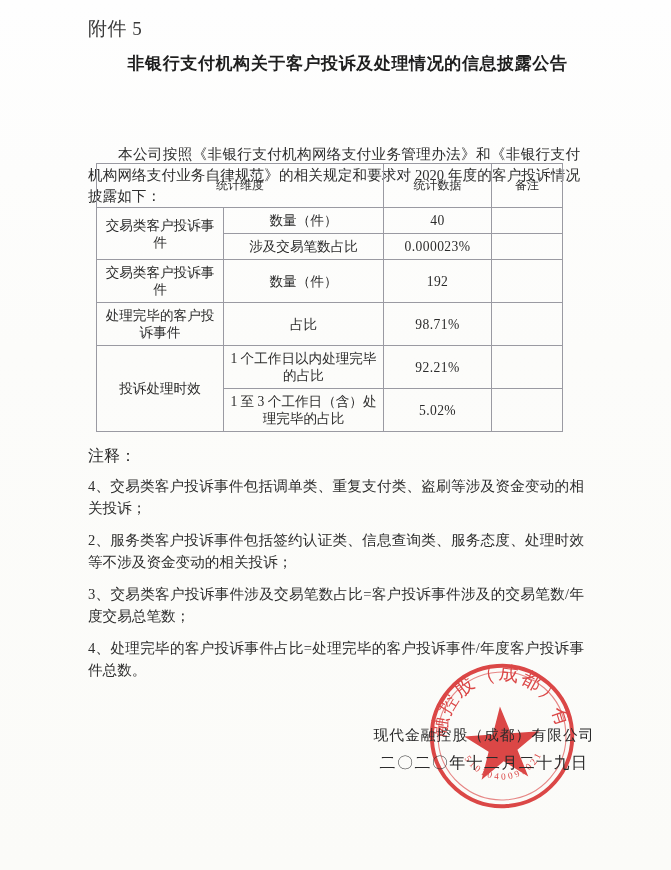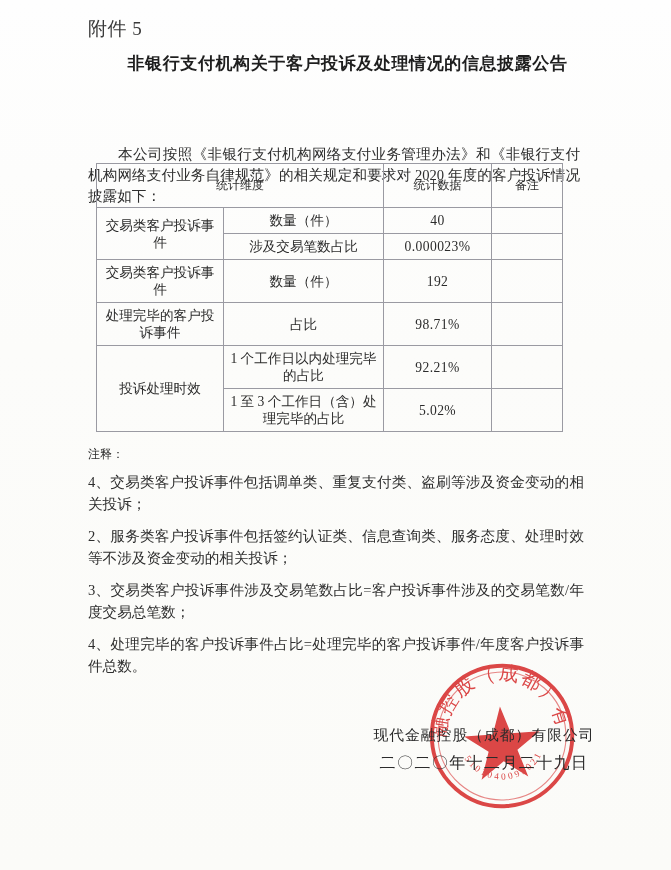--- a/index.html
+++ b/index.html
@@ -99,21 +99,21 @@
   .num { font-family: "Liberation Serif", serif; letter-spacing: 0.4px; }
 
   
   .notes {
     position: absolute;
     left: 88px;
     top: 446px;
     width: 496px;
   }
   .notes-head {
-    font-size: 12px;
+    font-size: 16px;
     margin-bottom: 9px;
     color: #2e2e2e;
   }
   .note-item {
     font-size: 14.6px;
     line-height: 21.5px;
     text-align: justify;
     margin-bottom: 11px;
     color: #2e2e2e;
   }

